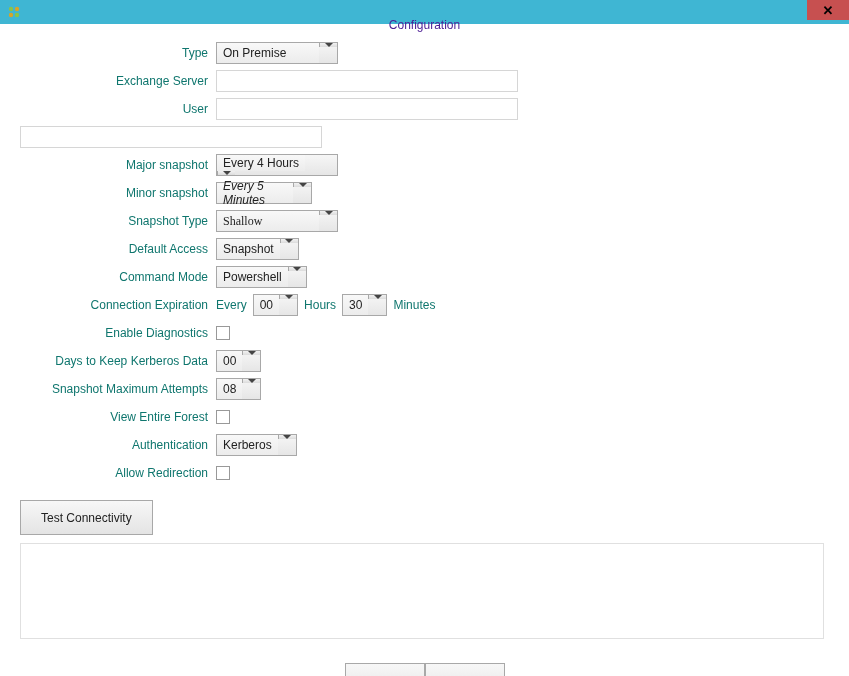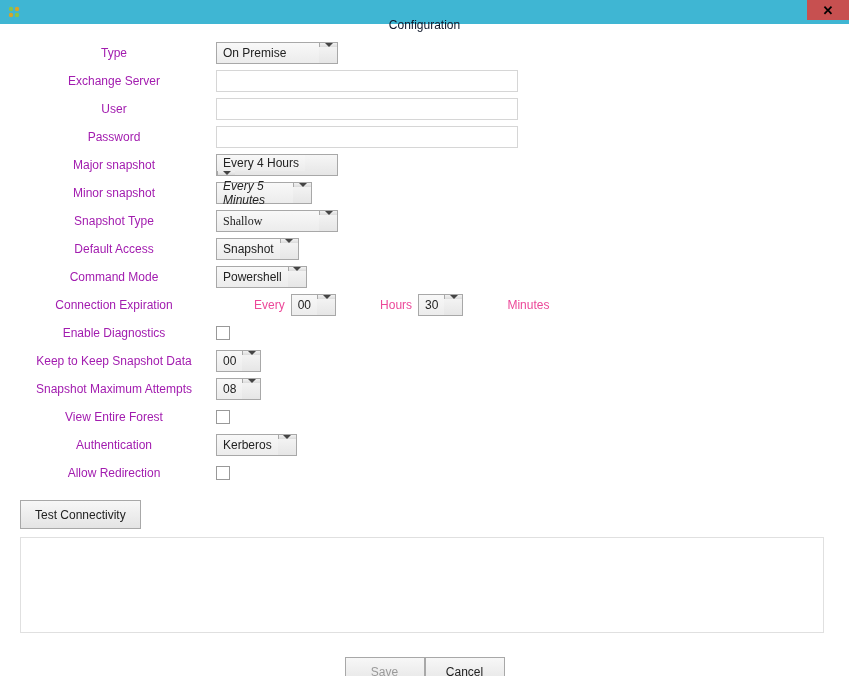--- a/index.html
+++ b/index.html
@@ -19,21 +19,21 @@
   .titlebar {
     height: 24px;
     background: #3fb6d3;
     display: flex;
     align-items: center;
     justify-content: center;
     position: relative;
   }
   .titlebar-title {
     font-size: 12px;
-    color: #0f172a;
+    color: #4c1d95;
     margin-top: 26px;
   }
   .titlebar-icon {
     position: absolute;
     left: 6px;
     top: 4px;
     width: 16px;
     height: 16px;
   }
   .titlebar-close {
@@ -56,23 +56,23 @@
     padding: 18px 20px 10px 20px;
   }
   .form-row {
     display: flex;
     align-items: center;
     margin-bottom: 6px;
     min-height: 22px;
   }
   .form-label {
     width: 196px;
-    text-align: center;
+    text-align: right;
     padding-right: 8px;
-    color: #a21caf;
+    color: #0f766e;
     font-size: 12px;
   }
   .form-control {
     display: flex;
     align-items: center;
     gap: 6px;
   }
   .dropdown {
     display: inline-flex;
     align-items: flex-start;
@@ -115,22 +115,22 @@
   .text-input.wide { width: 302px; }
   .checkbox {
     width: 14px;
     height: 14px;
     border: 1px solid #999;
     background: #fff;
     display: inline-block;
     cursor: pointer;
   }
   .btn {
-    height: 29px;
-    padding: 0 14px;
+    height: 35px;
+    padding: 0 20px;
     border: 1px solid #a8a8a8;
     background: linear-gradient(#f7f7f7,#e4e4e4);
     font-size: 12px;
     color: #222;
     cursor: pointer;
     display: inline-flex;
     align-items: center;
     justify-content: center;
   }
   .btn.disabled {
@@ -146,21 +146,21 @@
     height: 96px;
     border: 1px solid #e0e0e0;
     background: #fff;
   }
   .action-row {
     margin-top: 24px;
     display: flex;
     justify-content: center;
   }
   .action-row .btn { width: 80px; }
-  .static-text { font-size: 12px; color:#ec4899;margin-left:38px; }
+  .static-text { font-size: 12px; color:#0f766e; }
 </style>
 </head>
 <body>
 
 <div class="window">
 
   <div class="titlebar">
     <span class="titlebar-icon">
       <svg viewBox="0 0 16 16" width="16" height="16">
         <circle cx="5" cy="5" r="2.2" fill="#8bc34a"></circle>
@@ -197,21 +197,20 @@
     </div>
 
     <div class="form-row">
       <div class="form-label">User</div>
       <div class="form-control">
         <input class="text-input wide" value="" style="">
       </div>
     </div>
 
     <div class="form-row">
-      <div class="form-label">Password</div>
       <div class="form-control">
         <input type="password" class="text-input wide" value="" style="">
       </div>
     </div>
 
     <div class="form-row">
       <div class="form-label">Major snapshot</div>
       <div class="form-control">
         <div class="dropdown" style="width:122px;flex-direction:column;">
           <div class="dropdown-value" style="flex:1">Every 4 Hours</div>
@@ -292,21 +291,21 @@
     </div>
 
     <div class="form-row">
       <div class="form-label">Enable Diagnostics</div>
       <div class="form-control">
         <span class="checkbox"></span>
       </div>
     </div>
 
     <div class="form-row">
-      <div class="form-label">Keep to Keep Snapshot Data</div>
+      <div class="form-label">Days to Keep Kerberos Data</div>
       <div class="form-control">
         <div class="dropdown">
           <div class="dropdown-value">00</div>
           <div class="dropdown-btn">
               <div class="caret-down"></div>
             </div>
         </div>
       </div>
     </div>
 

